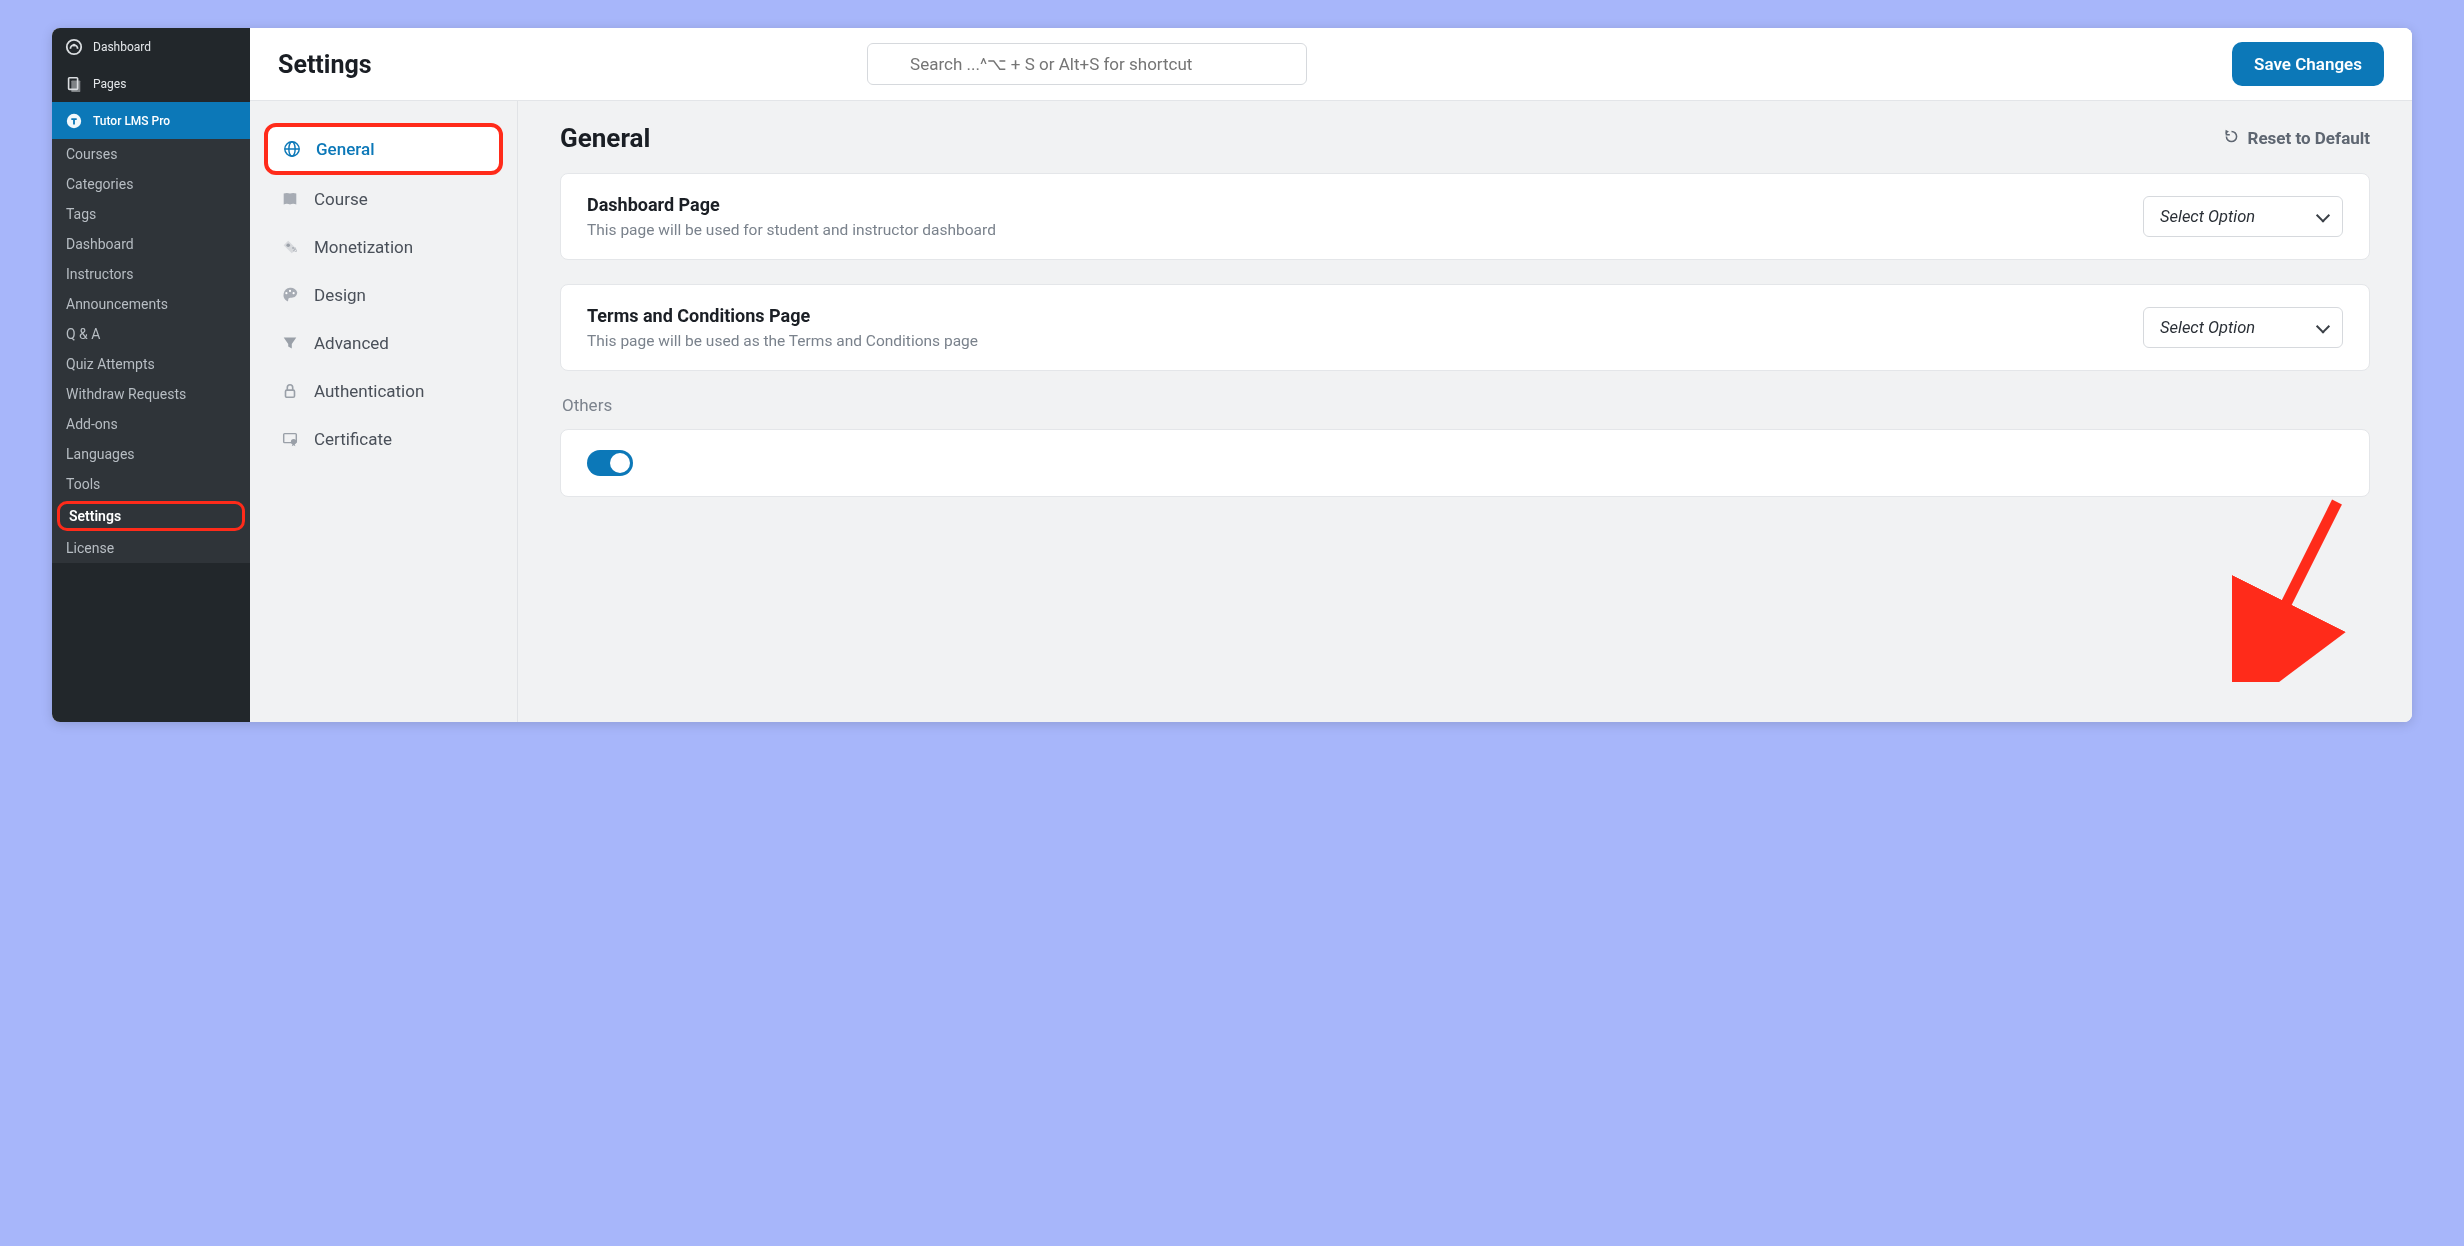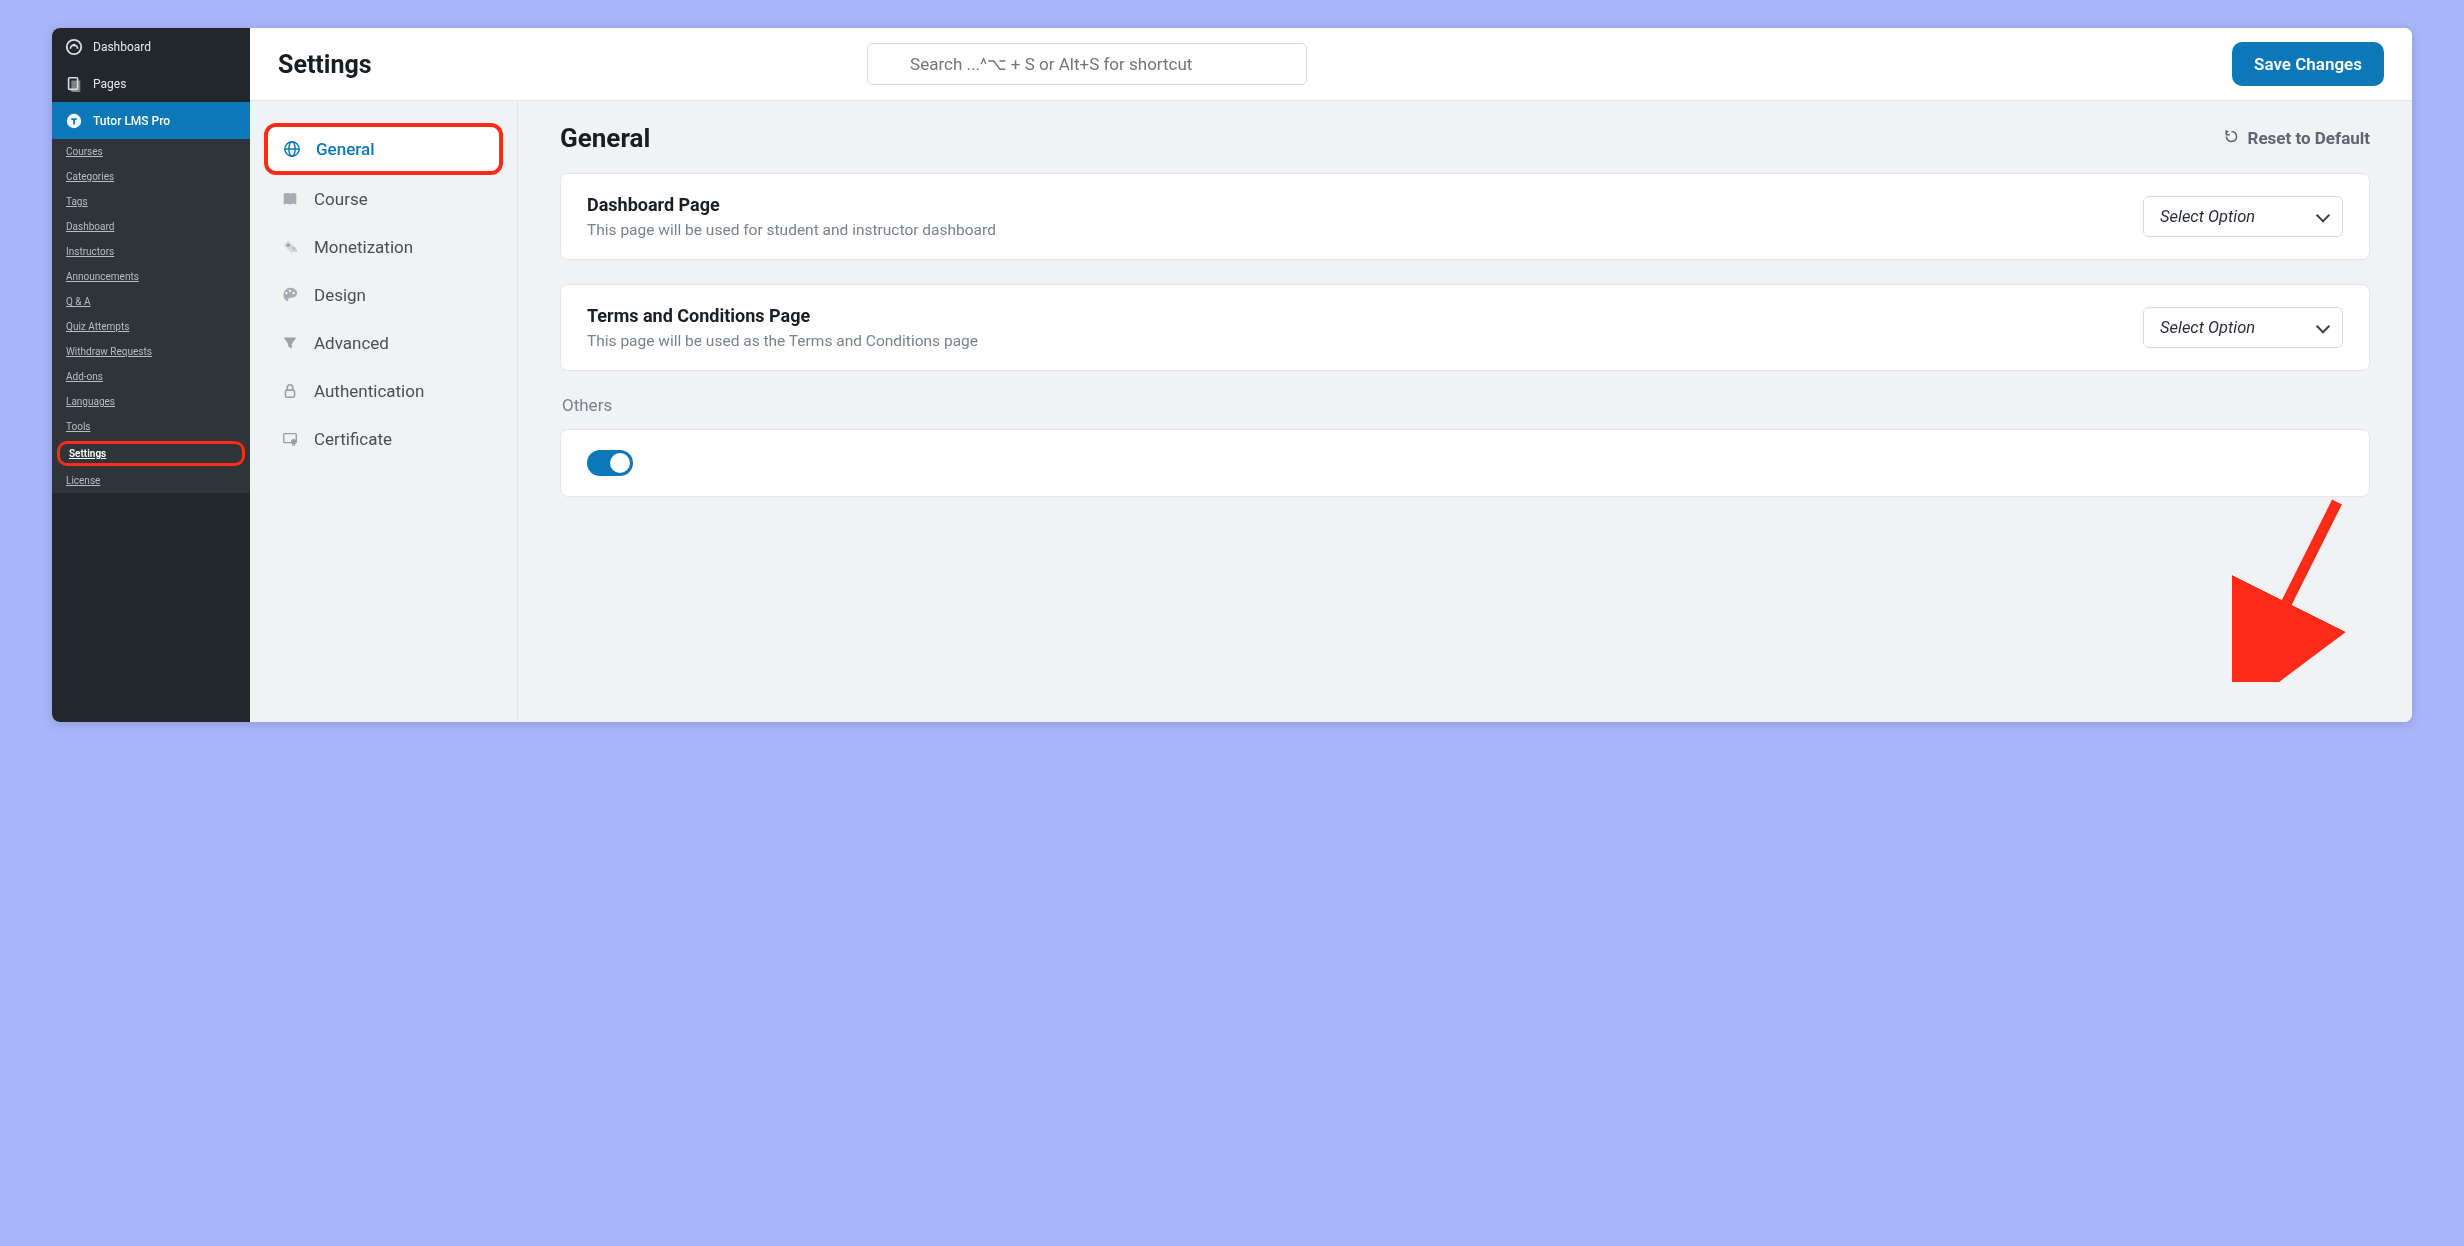--- a/index.html
+++ b/index.html
@@ -57,24 +57,23 @@
   transform: translateY(-50%);
   border: 8px solid transparent;
   border-left-color: #0c78b8;
 }
 .wp-sub {
   background: #2f3439;
 }
 .wp-sub .wp-sub-item {
   display: block;
   padding: 7px 14px;
-  font-size: 10px;
+  font-size: 14px;
   color: #b7bdc3;
   cursor: pointer;
-  text-decoration: underline;
 }
 .wp-sub .wp-sub-item.current {
   color: #fff;
   font-weight: 600;
 }
 .wp-sub .wp-sub-item.highlighted {
   border: 3px solid #ff2b1a;
   border-radius: 10px;
   margin: 2px 5px;
   padding: 4px 9px;

